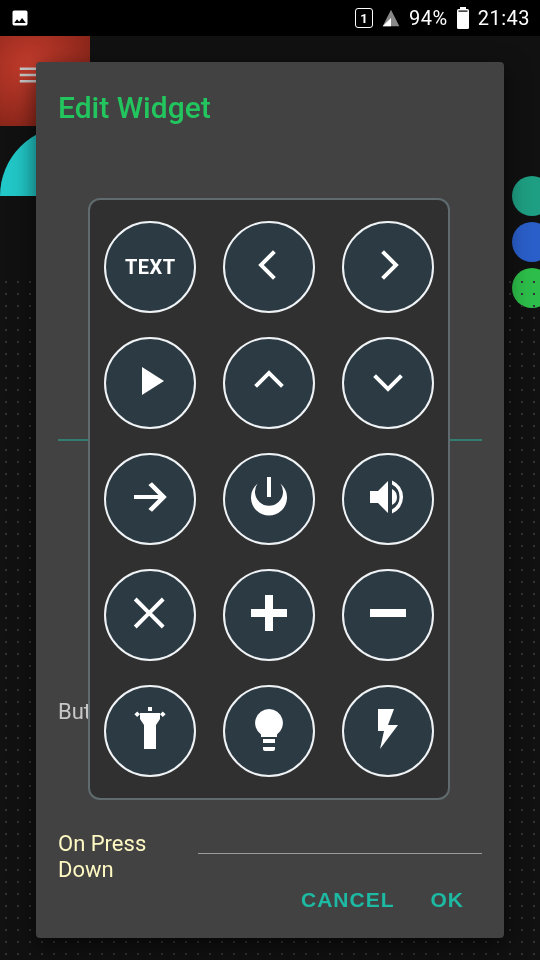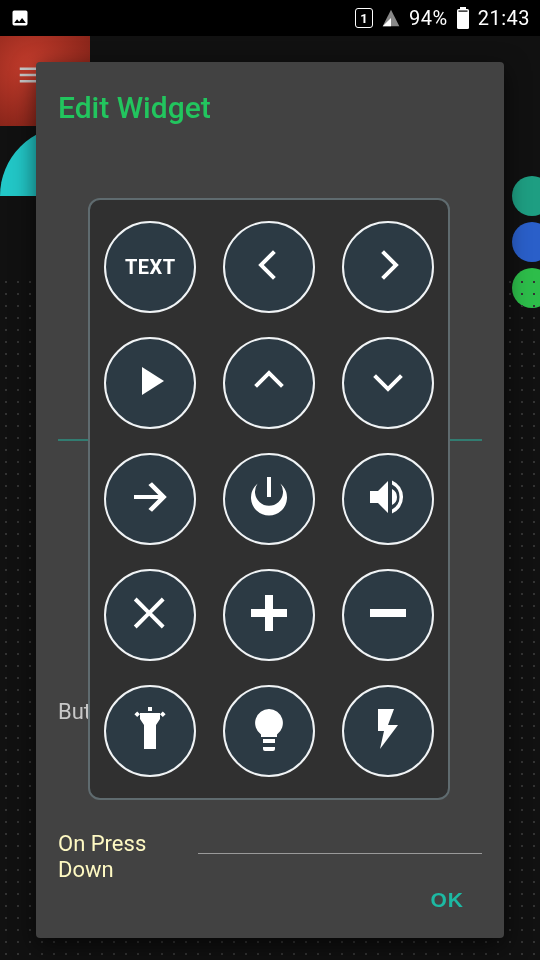--- a/index.html
+++ b/index.html
@@ -206,20 +206,21 @@
 <div class="dialog">
   <div class="dialog-title">Edit Widget</div>
   <div class="dialog-body">
     <div class="teal-line"></div>
     <div class="label-a">Butt</div>
     <div class="label-b" style="white-space:pre-line;">On Press
 Down</div>
     <div class="underline-b"></div>
   </div>
   <div class="dialog-actions">
+    <button>CANCEL</button>
     <button>OK</button>
   </div>
 </div>
 
 <div class="icon-picker">
 
   <div class="ipick">
     <span class="txt">TEXT</span>
   </div>
   <div class="ipick">

